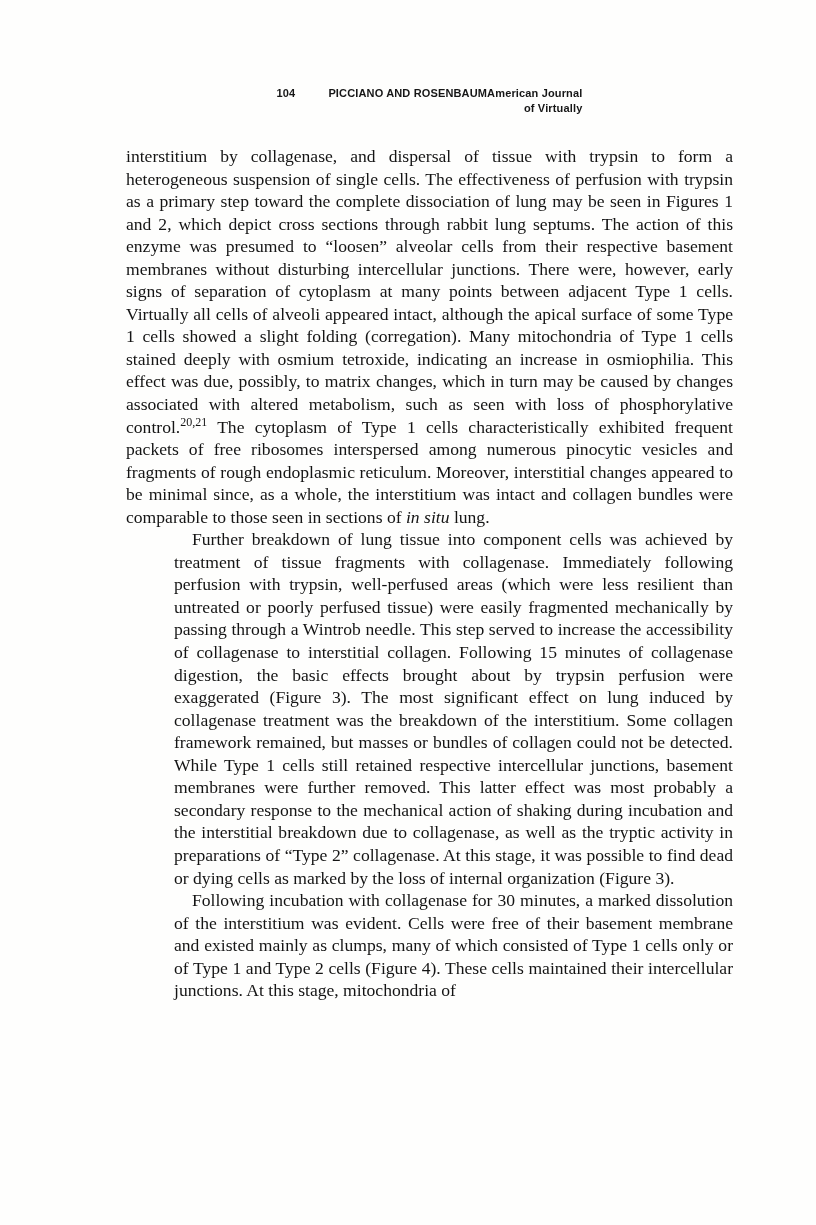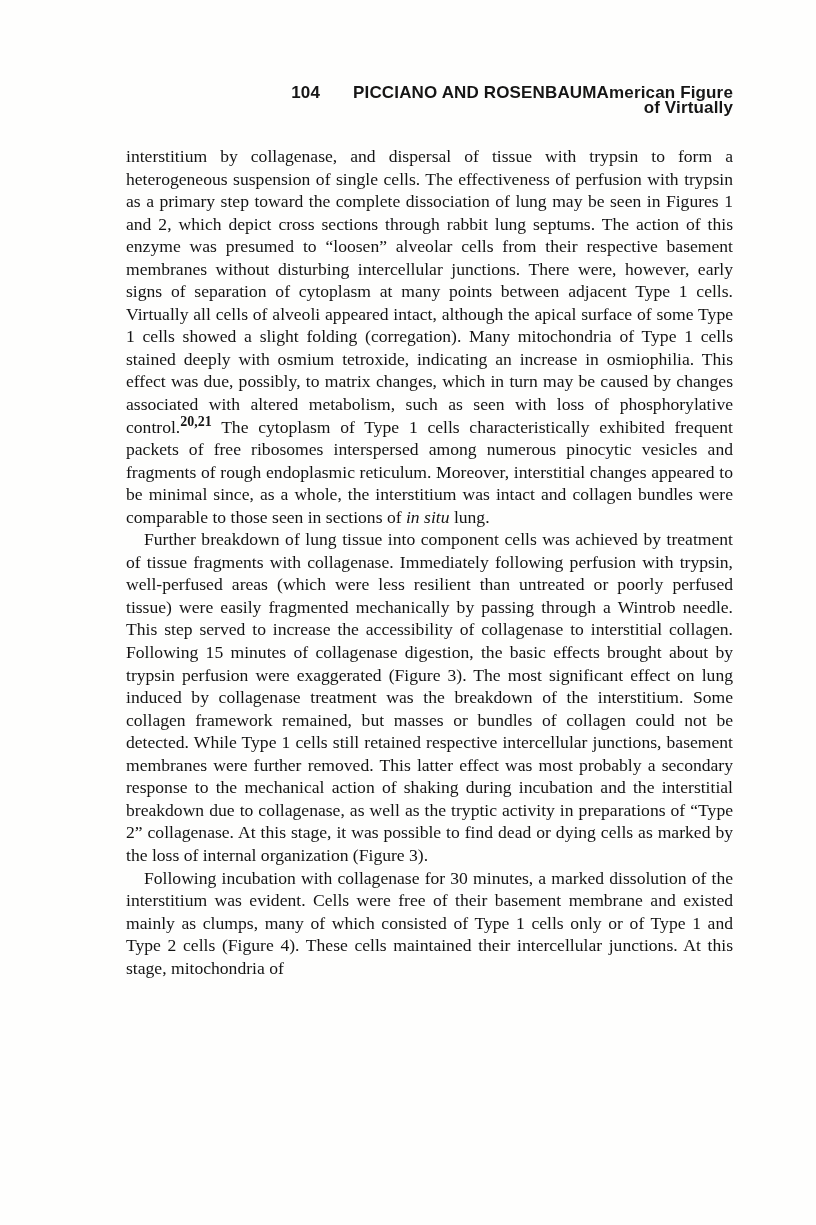--- a/index.html
+++ b/index.html
@@ -14,25 +14,25 @@
     background: #fefefd;
     color: #161616;
     overflow: hidden;
   }
   .page-header {
     position: absolute;
     left: 126px;
     top: 86px;
     width: 607px;
     display: flex;
-    justify-content: flex-end;
+    justify-content: center;
     align-items: flex-start;
     font-family: "Liberation Sans", "DejaVu Sans", sans-serif;
     font-weight: 700;
-    font-size: 17px;
+    font-size: 11px;
     line-height: 14.5px;
     letter-spacing: 0.15px;
   }
   .header-left {
     display: flex;
     gap: 33px;
   }
   .header-right {
     display: flex;
     flex-direction: column;
@@ -48,45 +48,46 @@
     line-height: 22.55px;
     text-align: justify;
     color: #141414;
   }
   .page-body p {
     margin: 0;
     padding: 0;
   }
   .page-body p.indent {
     text-indent: 18px;
+    margin-left: 48px;
   }
   .page-body sup {
-    font-size: 14px;
-    font-weight: 700;
+    font-size: 12px;
+    font-weight: 400;
     line-height: 0;
     vertical-align: super;
     letter-spacing: 0;
   }
   .page-body i {
     font-style: italic;
     font-family: Liberation Serif, serif;
   }
 </style>
 </head>
 <body>
 
 <div class="page">
 
   <header class="page-header">
     <div class="header-left">
       <span class="page-number">104</span>
       <span class="running-title">PICCIANO AND ROSENBAUM</span>
     </div>
     <div class="header-right">
-      <span>American Figure</span>
+      <span>American Journal</span>
       <span>of Virtually</span>
     </div>
   </header>
 
   <main class="page-body">
     <p><span>interstitium by collagenase, and dispersal of tissue with trypsin to form a heterogeneous suspension of single cells. The effectiveness of perfusion with trypsin as a primary step toward the complete dissociation of lung may be seen in Figures 1 and 2, which depict cross sections through rabbit lung septums. The action of this enzyme was presumed to “loosen” alveolar cells from their respective basement membranes without disturbing intercellular junctions. There were, however, early signs of separation of cytoplasm at many points between adjacent Type 1 cells. Virtually all cells of alveoli appeared intact, although the apical surface of some Type 1 cells showed a slight folding (corregation). Many mitochondria of Type 1 cells stained deeply with osmium tetroxide, indicating an increase in osmiophilia. This effect was due, possibly, to matrix changes, which in turn may be caused by changes associated with altered metabolism, such as seen with loss of phosphorylative control.</span><sup>20,21</sup><span> The cytoplasm of Type 1 cells characteristically exhibited frequent packets of free ribosomes interspersed among numerous pinocytic vesicles and fragments of rough endoplasmic reticulum. Moreover, interstitial changes appeared to be minimal since, as a whole, the interstitium was intact and collagen bundles were comparable to those seen in sections of </span><i>in situ</i><span> lung.</span></p>
     <p class="indent"><span>Further breakdown of lung tissue into component cells was achieved by treatment of tissue fragments with collagenase. Immediately following perfusion with trypsin, well-perfused areas (which were less resilient than untreated or poorly perfused tissue) were easily fragmented mechanically by passing through a Wintrob needle. This step served to increase the accessibility of collagenase to interstitial collagen. Following 15 minutes of collagenase digestion, the basic effects brought about by trypsin perfusion were exaggerated (Figure 3). The most significant effect on lung induced by collagenase treatment was the breakdown of the interstitium. Some collagen framework remained, but masses or bundles of collagen could not be detected. While Type 1 cells still retained respective intercellular junctions, basement membranes were further removed. This latter effect was most probably a secondary response to the mechanical action of shaking during incubation and the interstitial breakdown due to collagenase, as well as the tryptic activity in preparations of “Type 2” collagenase. At this stage, it was possible to find dead or dying cells as marked by the loss of internal organization (Figure 3).</span></p>
     <p class="indent"><span>Following incubation with collagenase for 30 minutes, a marked dissolution of the interstitium was evident. Cells were free of their basement membrane and existed mainly as clumps, many of which consisted of Type 1 cells only or of Type 1 and Type 2 cells (Figure 4). These cells maintained their intercellular junctions. At this stage, mitochondria of</span></p>
   </main>
 

